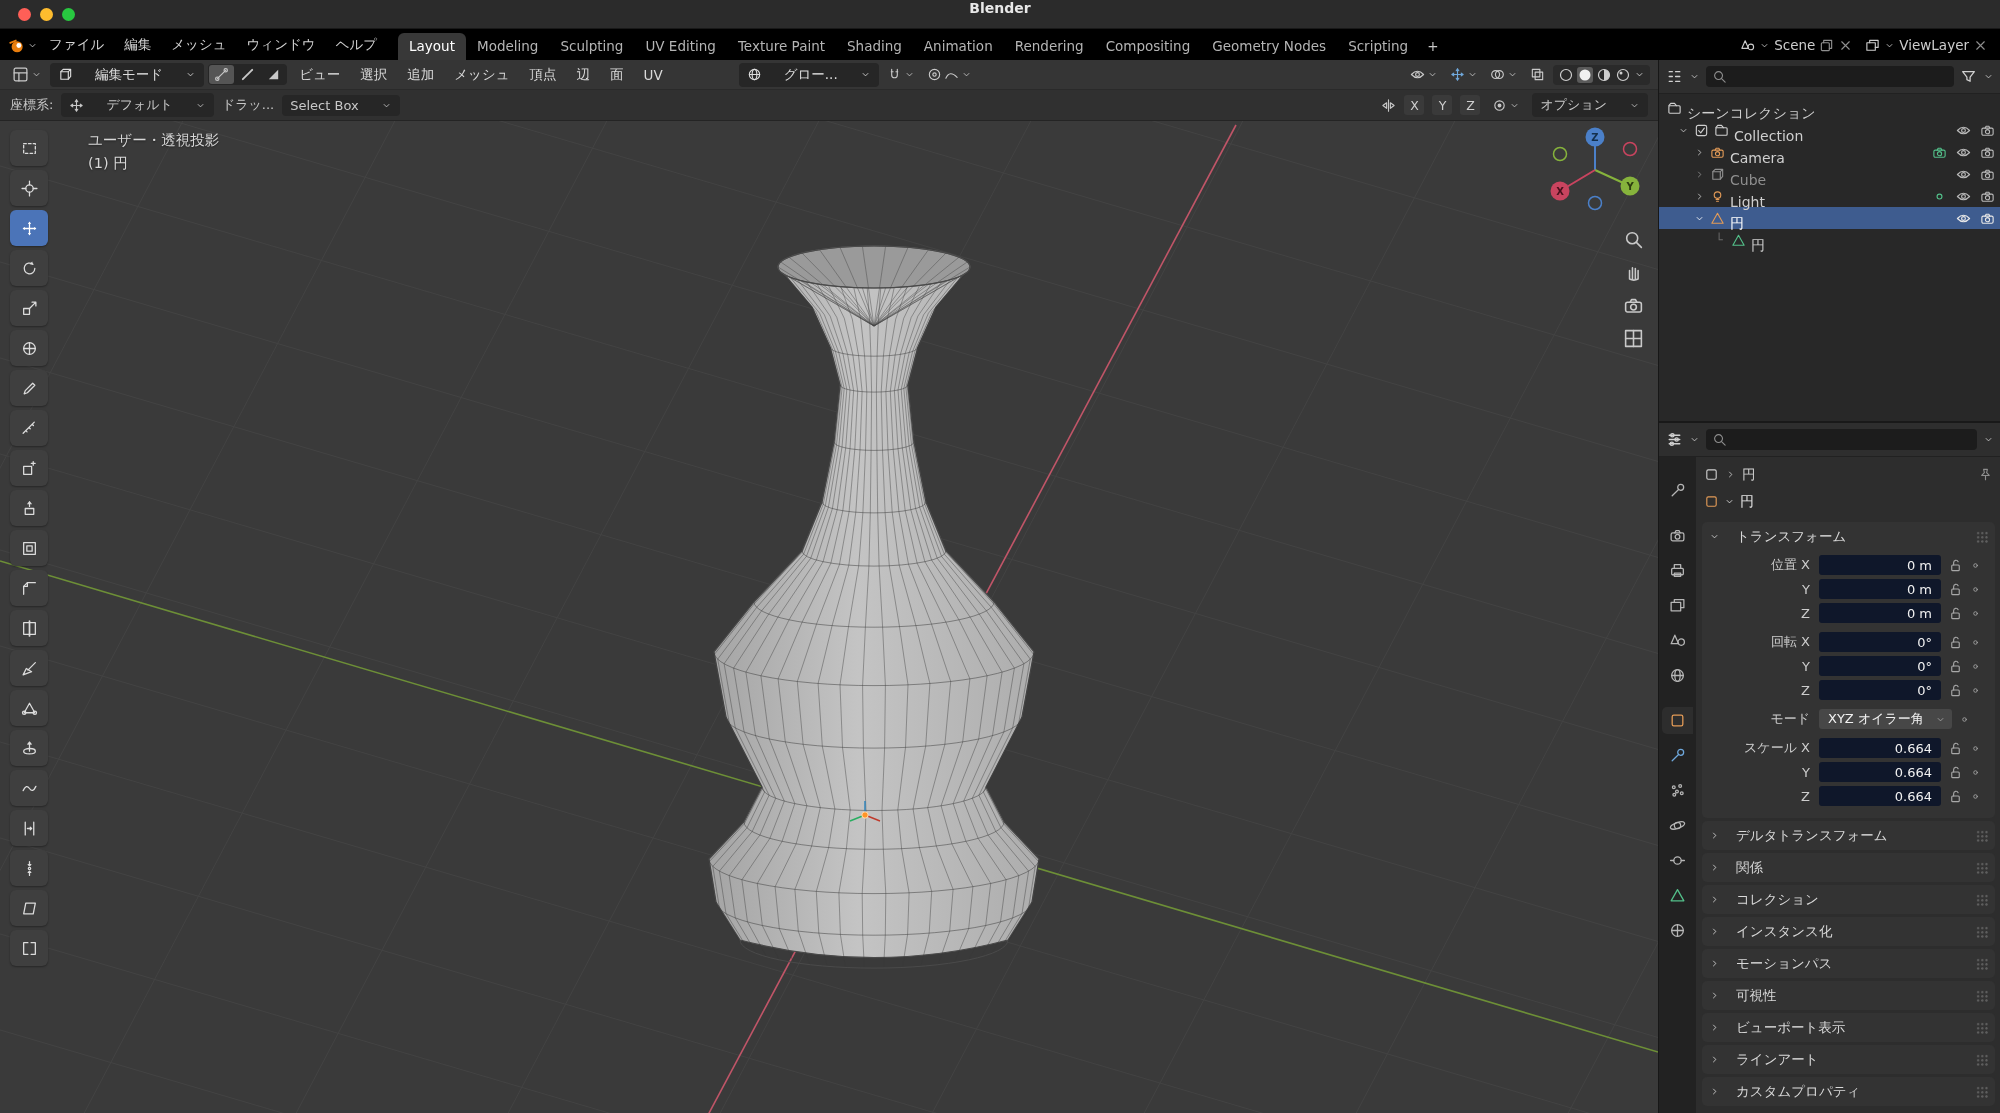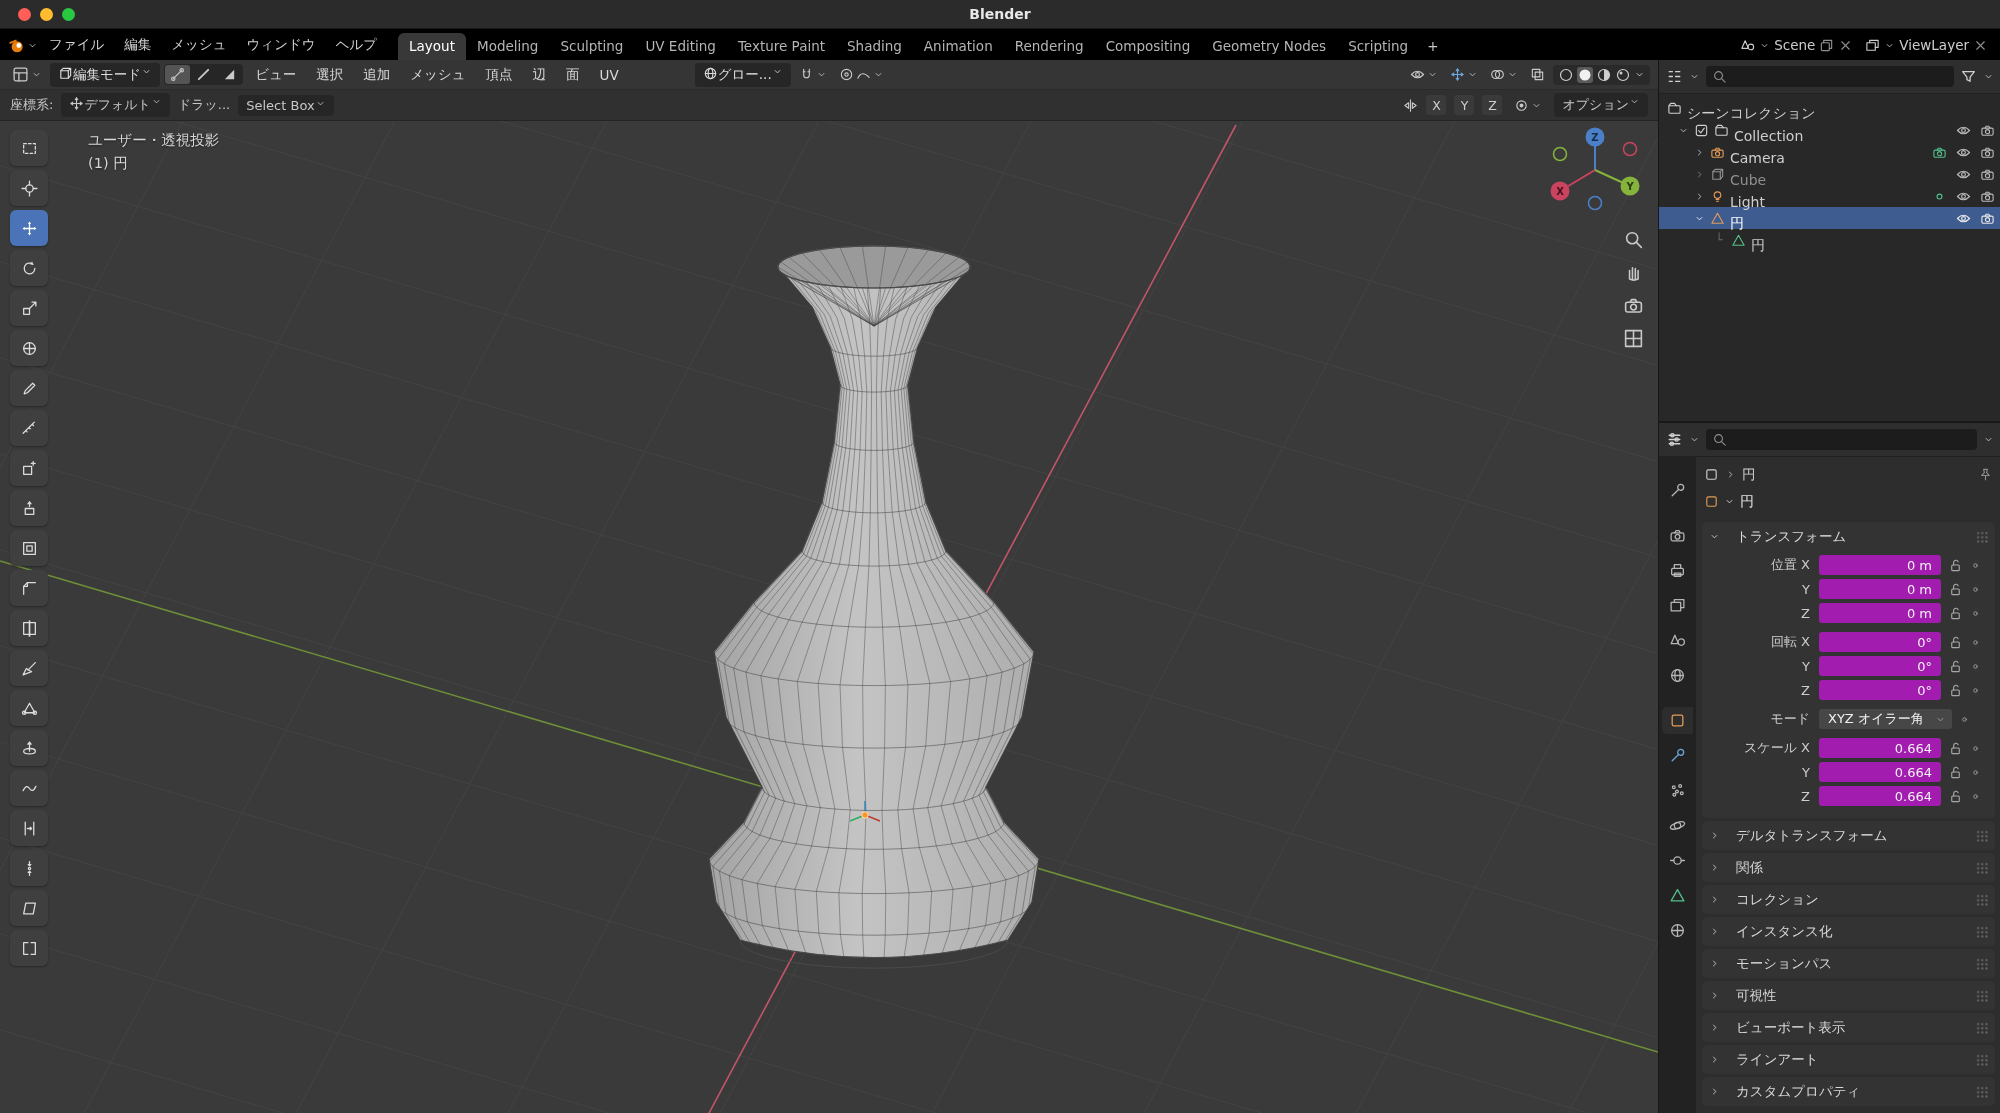--- a/index.html
+++ b/index.html
@@ -5,41 +5,41 @@
   html,body{margin:0;padding:0;background:#1d1d1d;}
   #app{position:relative;width:2000px;height:1113px;overflow:hidden;
        font-family:"DejaVu Sans","Liberation Sans",sans-serif;color:#d1d1d1;font-size:14px;
        -webkit-font-smoothing:antialiased;}
   .icon{width:17px;height:17px;display:inline-flex;flex:none;align-items:center;justify-content:center;}
   .icon svg{width:100%;height:100%;}
   .icon.sm{width:15px;height:15px}
   .icon.xs{width:11px;height:11px}
   .c-orange{color:#e39b57}.c-green{color:#53c08a}.c-blue{color:#6fa8dc}.c-dim{color:#8f8f8f}
   
-  .titlebar{height:28px;background:#2b2b2b;border-bottom:1px solid #191919;display:flex;align-items:center;justify-content:center;position:relative;}
+  .titlebar{height:28px;background:#2b2b2b;border-bottom:1px solid #191919;display:flex;justify-content:center;position:relative;}
   .traffic{position:absolute;left:18px;top:0;height:100%;display:flex;align-items:center;gap:9px;}
   .tl{width:13px;height:13px;border-radius:50%;}
   .tl.red{background:#ff5f57}.tl.yellow{background:#febc2e}.tl.green{background:#28c840}
   .win-title{font-size:14px;color:#e8e8e8;font-weight:bold;}
   
   .topbar{height:32px;background:#000000;display:flex;align-items:stretch;padding:0 8px;position:relative;}
   .topbar .lft{display:flex;align-items:center;gap:2px;}
   .menu-item{padding:3px 9px;font-size:13.5px;color:#d3d3d3;border-radius:4px;}
   .tabs{display:flex;align-items:flex-end;margin-left:12px;}
   .tab{padding:5px 11px 7px;font-size:13.5px;color:#b4b4b4;border-radius:6px 6px 0 0;white-space:nowrap;}
   .tab.active{background:#383838;color:#fff;}
   .tab.add{color:#c8c8c8;padding:5px 8px 7px;}
   .topbar-right{margin-left:auto;display:flex;align-items:center;gap:4px;font-size:13.5px;color:#cdcdcd;}
   .tr-widget{display:flex;align-items:center;gap:4px;padding:2px 4px;}
   
   .main{position:absolute;top:60px;left:0;right:0;bottom:0;}
   .left{position:absolute;left:0;top:0;width:1658px;height:100%;}
   .vh1{height:29px;background:#353535;border-bottom:1px solid #2a2a2a;display:flex;align-items:center;gap:4px;padding:0 8px;font-size:13.5px;color:#dcdcdc;}
   .vh2{height:30px;background:#303030;border-bottom:1px solid #242424;display:flex;align-items:center;gap:8px;padding:0 10px;font-size:13px;color:#c8c8c8;}
-  .pill{background:#262626;border-radius:4px;padding:3px 8px;display:flex;gap:0;white-space:nowrap;}
+  .pill{background:#262626;border-radius:4px;padding:3px 8px;display:flex;gap:22px;align-items:center;white-space:nowrap;}
   .hbtn{padding:2px 4px;border-radius:3px;display:flex;align-items:center;gap:2px;color:#c9c9c9;}
   .hbtn.active{background:#555;}
   .mode-btns{display:flex;gap:1px;background:#262626;border-radius:4px;padding:1px;}
   .mode-btns .hbtn{padding:2px 5px;}
   .vmenu{padding:3px 8px;border-radius:4px;color:#dadada;white-space:nowrap;}
   .spacer{flex:1;}
   .shading-group{display:flex;align-items:center;gap:3px;background:#2a2a2a;border-radius:4px;padding:2px 5px;}
   .shade{width:16px;height:16px;display:inline-flex;border-radius:3px;color:#cfcfcf;}
   .shade.active{background:#5a5a5a;color:#f0f0f0;}
   .axis-toggle{width:20px;height:20px;background:#3a3a3a;border-radius:3px;display:flex;align-items:center;justify-content:center;color:#cfcfcf;font-size:12.5px;}
@@ -78,21 +78,21 @@
   .crumb .pin{margin-left:auto;}
   .namerow{height:27px;display:flex;align-items:center;gap:5px;margin:1px 0 7px;padding:0 2px;font-size:14px;color:#e4e4e4;}
   .section{background:#333;border-radius:5px;margin-bottom:3px;}
   .sec-head{height:29px;display:flex;align-items:center;gap:16px;padding:0 7px;color:#d9d9d9;font-size:13.5px;position:relative;}
   .grip{position:absolute;right:6px;top:9px;width:13px;height:12px;
         background-image:radial-gradient(#5e5e5e 1px,transparent 1.3px);background-size:4.2px 4.2px;}
   .sec-body{padding:3px 4px 9px 0;}
   .prow{display:flex;align-items:center;height:22px;margin-bottom:2px;}
   .prow.gap{margin-top:7px;}
   .plabel{width:108px;text-align:right;padding-right:9px;font-size:13px;color:#cdcdcd;white-space:nowrap;flex:none;}
-  .pfield{width:104px;height:20px;background:#a21caf;border-radius:3px;color:#f2f2f2;font-size:13px;
+  .pfield{width:104px;height:20px;background:#0f172a;border-radius:3px;color:#f2f2f2;font-size:13px;
           display:flex;align-items:center;justify-content:flex-end;padding:0 9px;}
   .pfield.drop{background:#474747;justify-content:space-between;width:118px;padding:0 6px 0 9px;}
   .prow .icon{margin-left:7px;color:#a8a8a8;}
 </style>
 </head>
 <body>
 
 <div id="app">
 
   <div class="titlebar">

